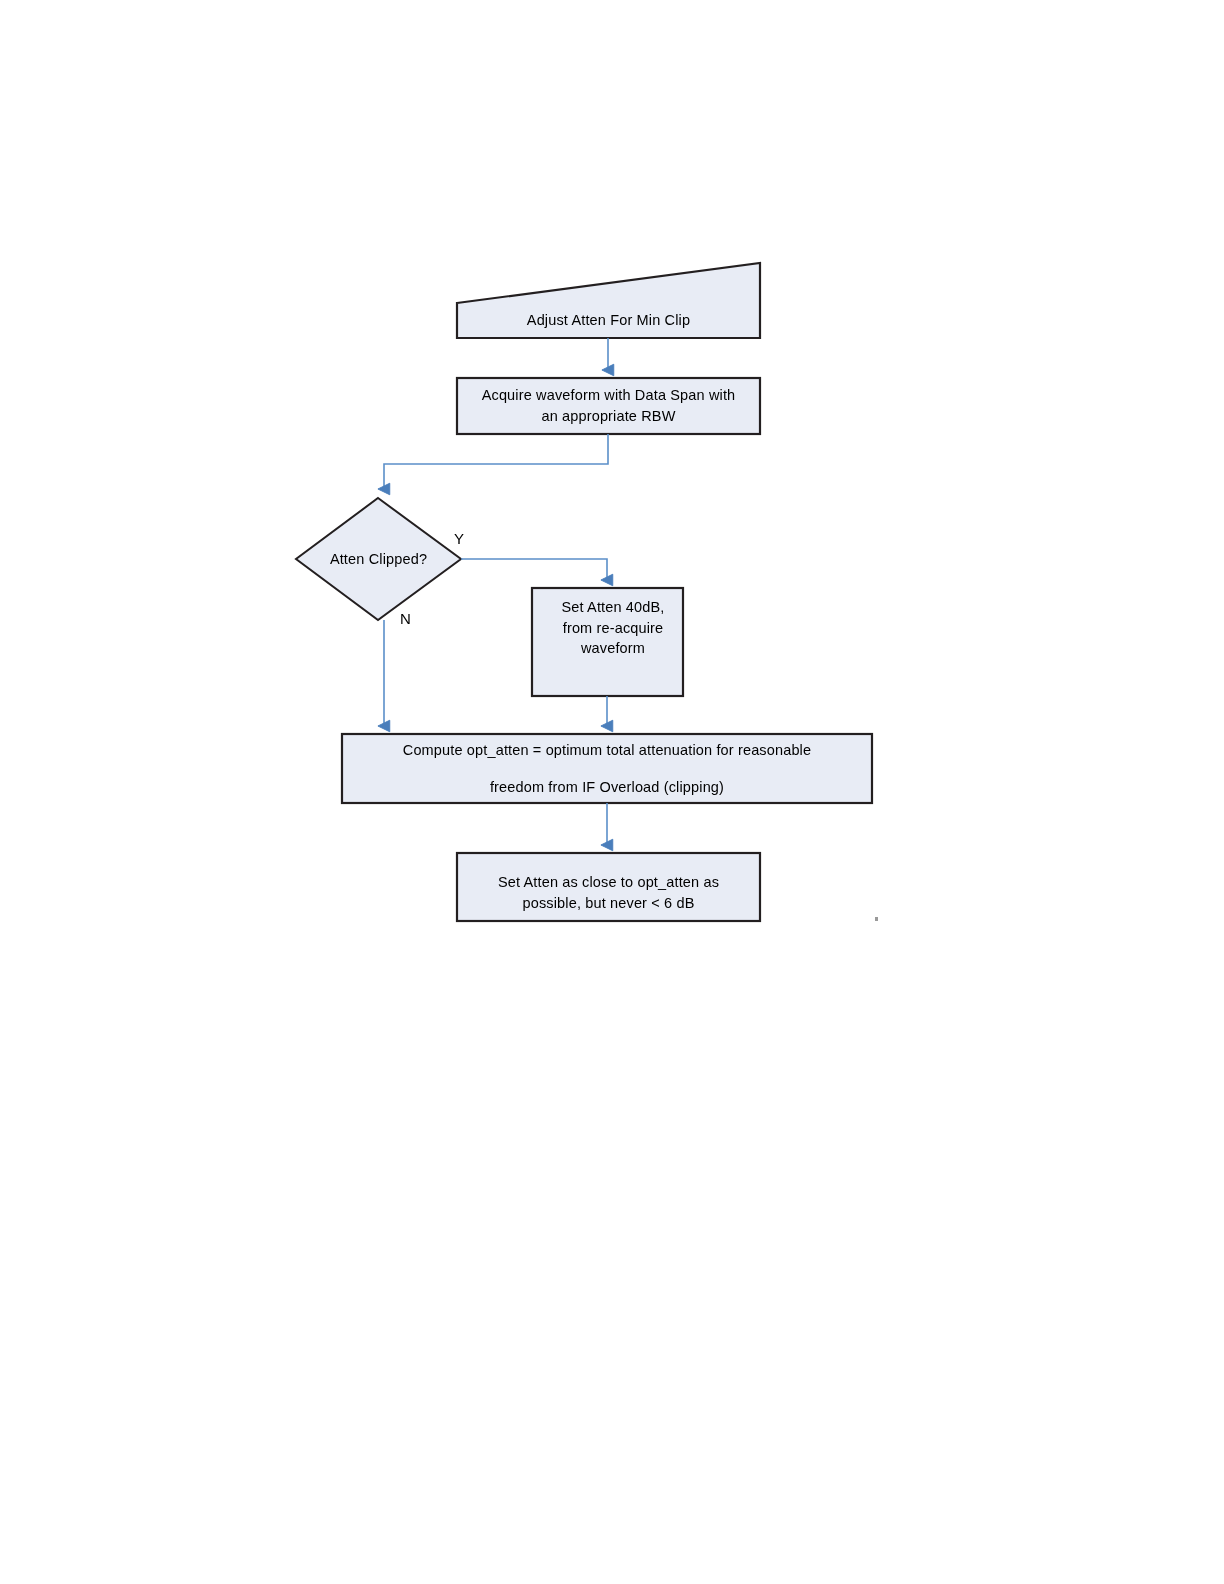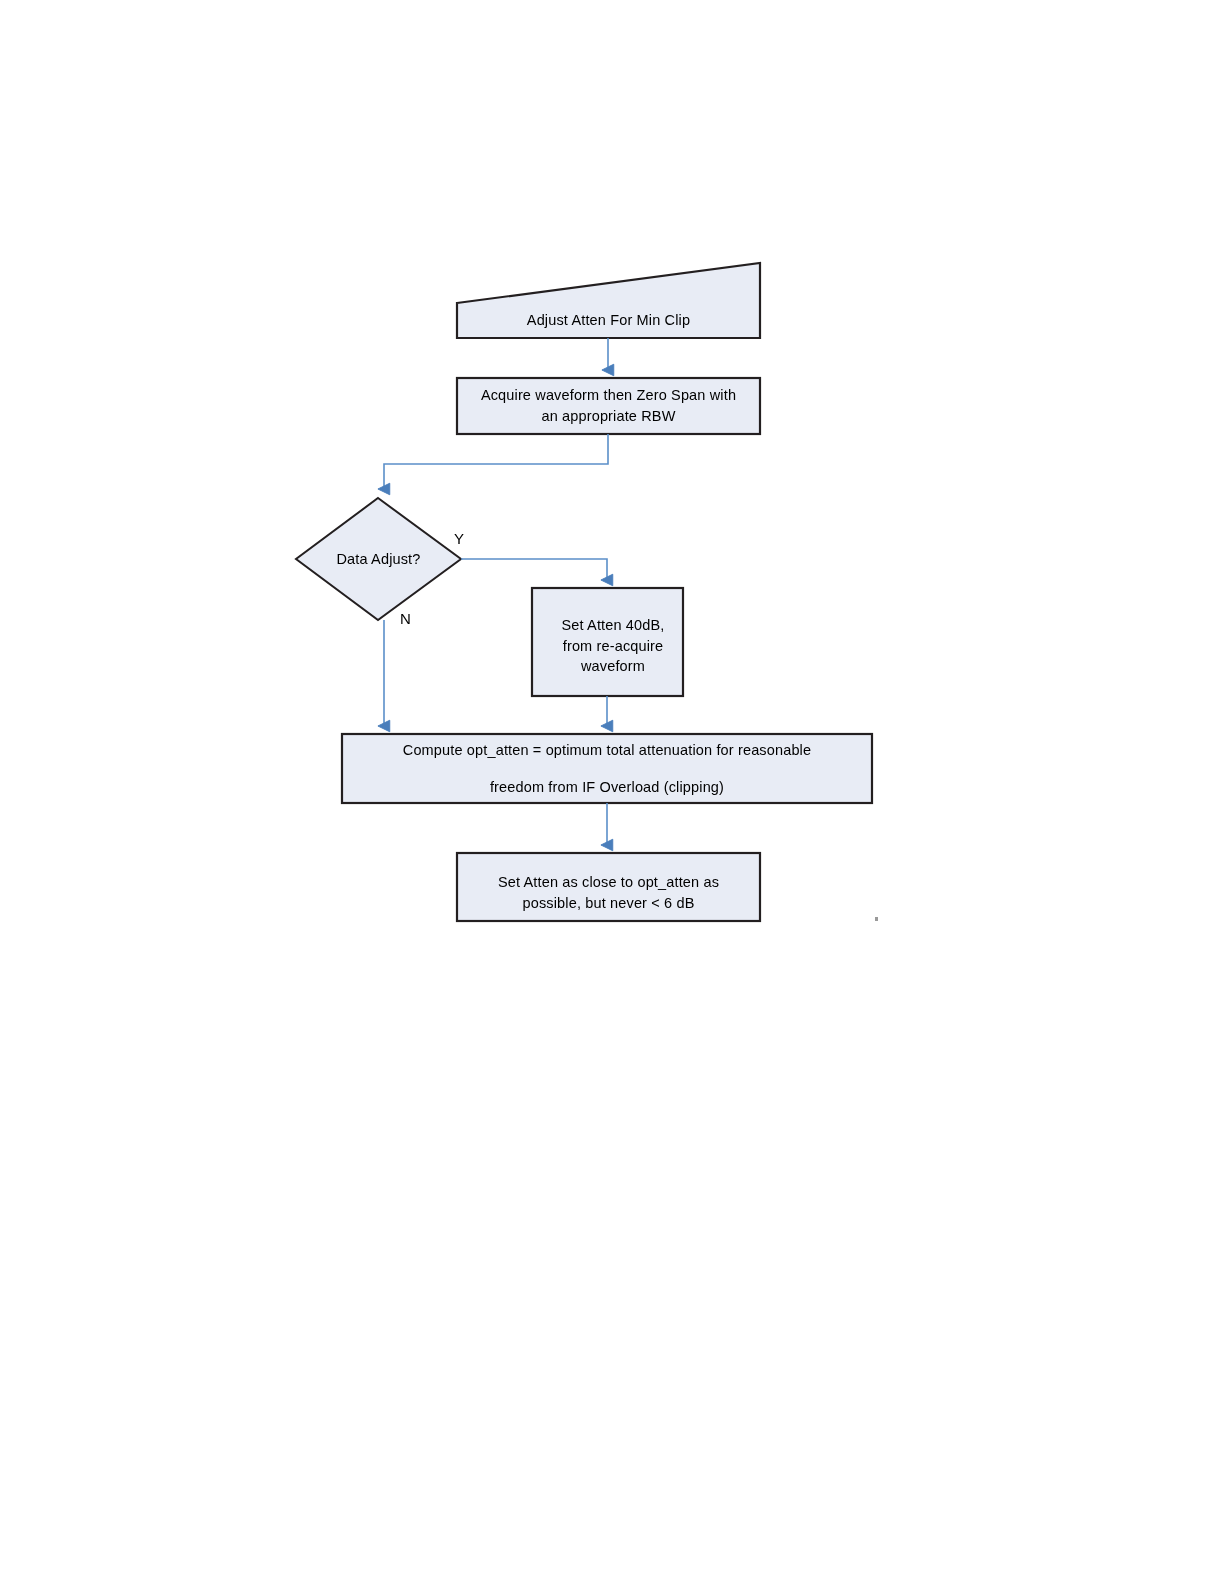--- a/index.html
+++ b/index.html
@@ -86,27 +86,27 @@
     <path d="M384,620 L384,726" fill="none" stroke="#5b8fc9" stroke-width="1.6" marker-end="url(#arrowhead)"></path>
 
     <path d="M607,696 L607,726" fill="none" stroke="#5b8fc9" stroke-width="1.6" marker-end="url(#arrowhead)"></path>
 
     <path d="M607,803 L607,845" fill="none" stroke="#5b8fc9" stroke-width="1.6" marker-end="url(#arrowhead)"></path>
   </svg>
 
   <div class="node-label" style="left:457px; top:303px; width:303px; height:35px;">Adjust Atten For Min Clip</div>
 
   <div class="node-label" style="left:459px; top:378px; width:299px; height:56px; flex-direction:column;">
-    <span>Acquire waveform then Zero Span with</span>
+    <span>Acquire waveform with Data Span with</span>
     <span>an appropriate RBW</span>
   </div>
 
-  <div class="node-label" style="left:300px; top:540px; width:157px; height:38px;">Data Adjust?</div>
+  <div class="node-label" style="left:300px; top:540px; width:157px; height:38px;">Atten Clipped?</div>
 
-  <div class="node-label" style="left:534px; top:600px; width:158px; height:92px; flex-direction:column;">
+  <div class="node-label" style="left:534px; top:582px; width:158px; height:92px; flex-direction:column;">
     <span>Set Atten 40dB,</span>
     <span>from re-acquire</span>
     <span>waveform</span>
   </div>
 
   <div class="node-label" style="left:344px; top:736px; width:526px; height:65px; flex-direction:column;gap:16px;">
     <span>Compute opt_atten = optimum total attenuation for reasonable</span>
     <span>freedom from IF Overload (clipping)</span>
   </div>
 

